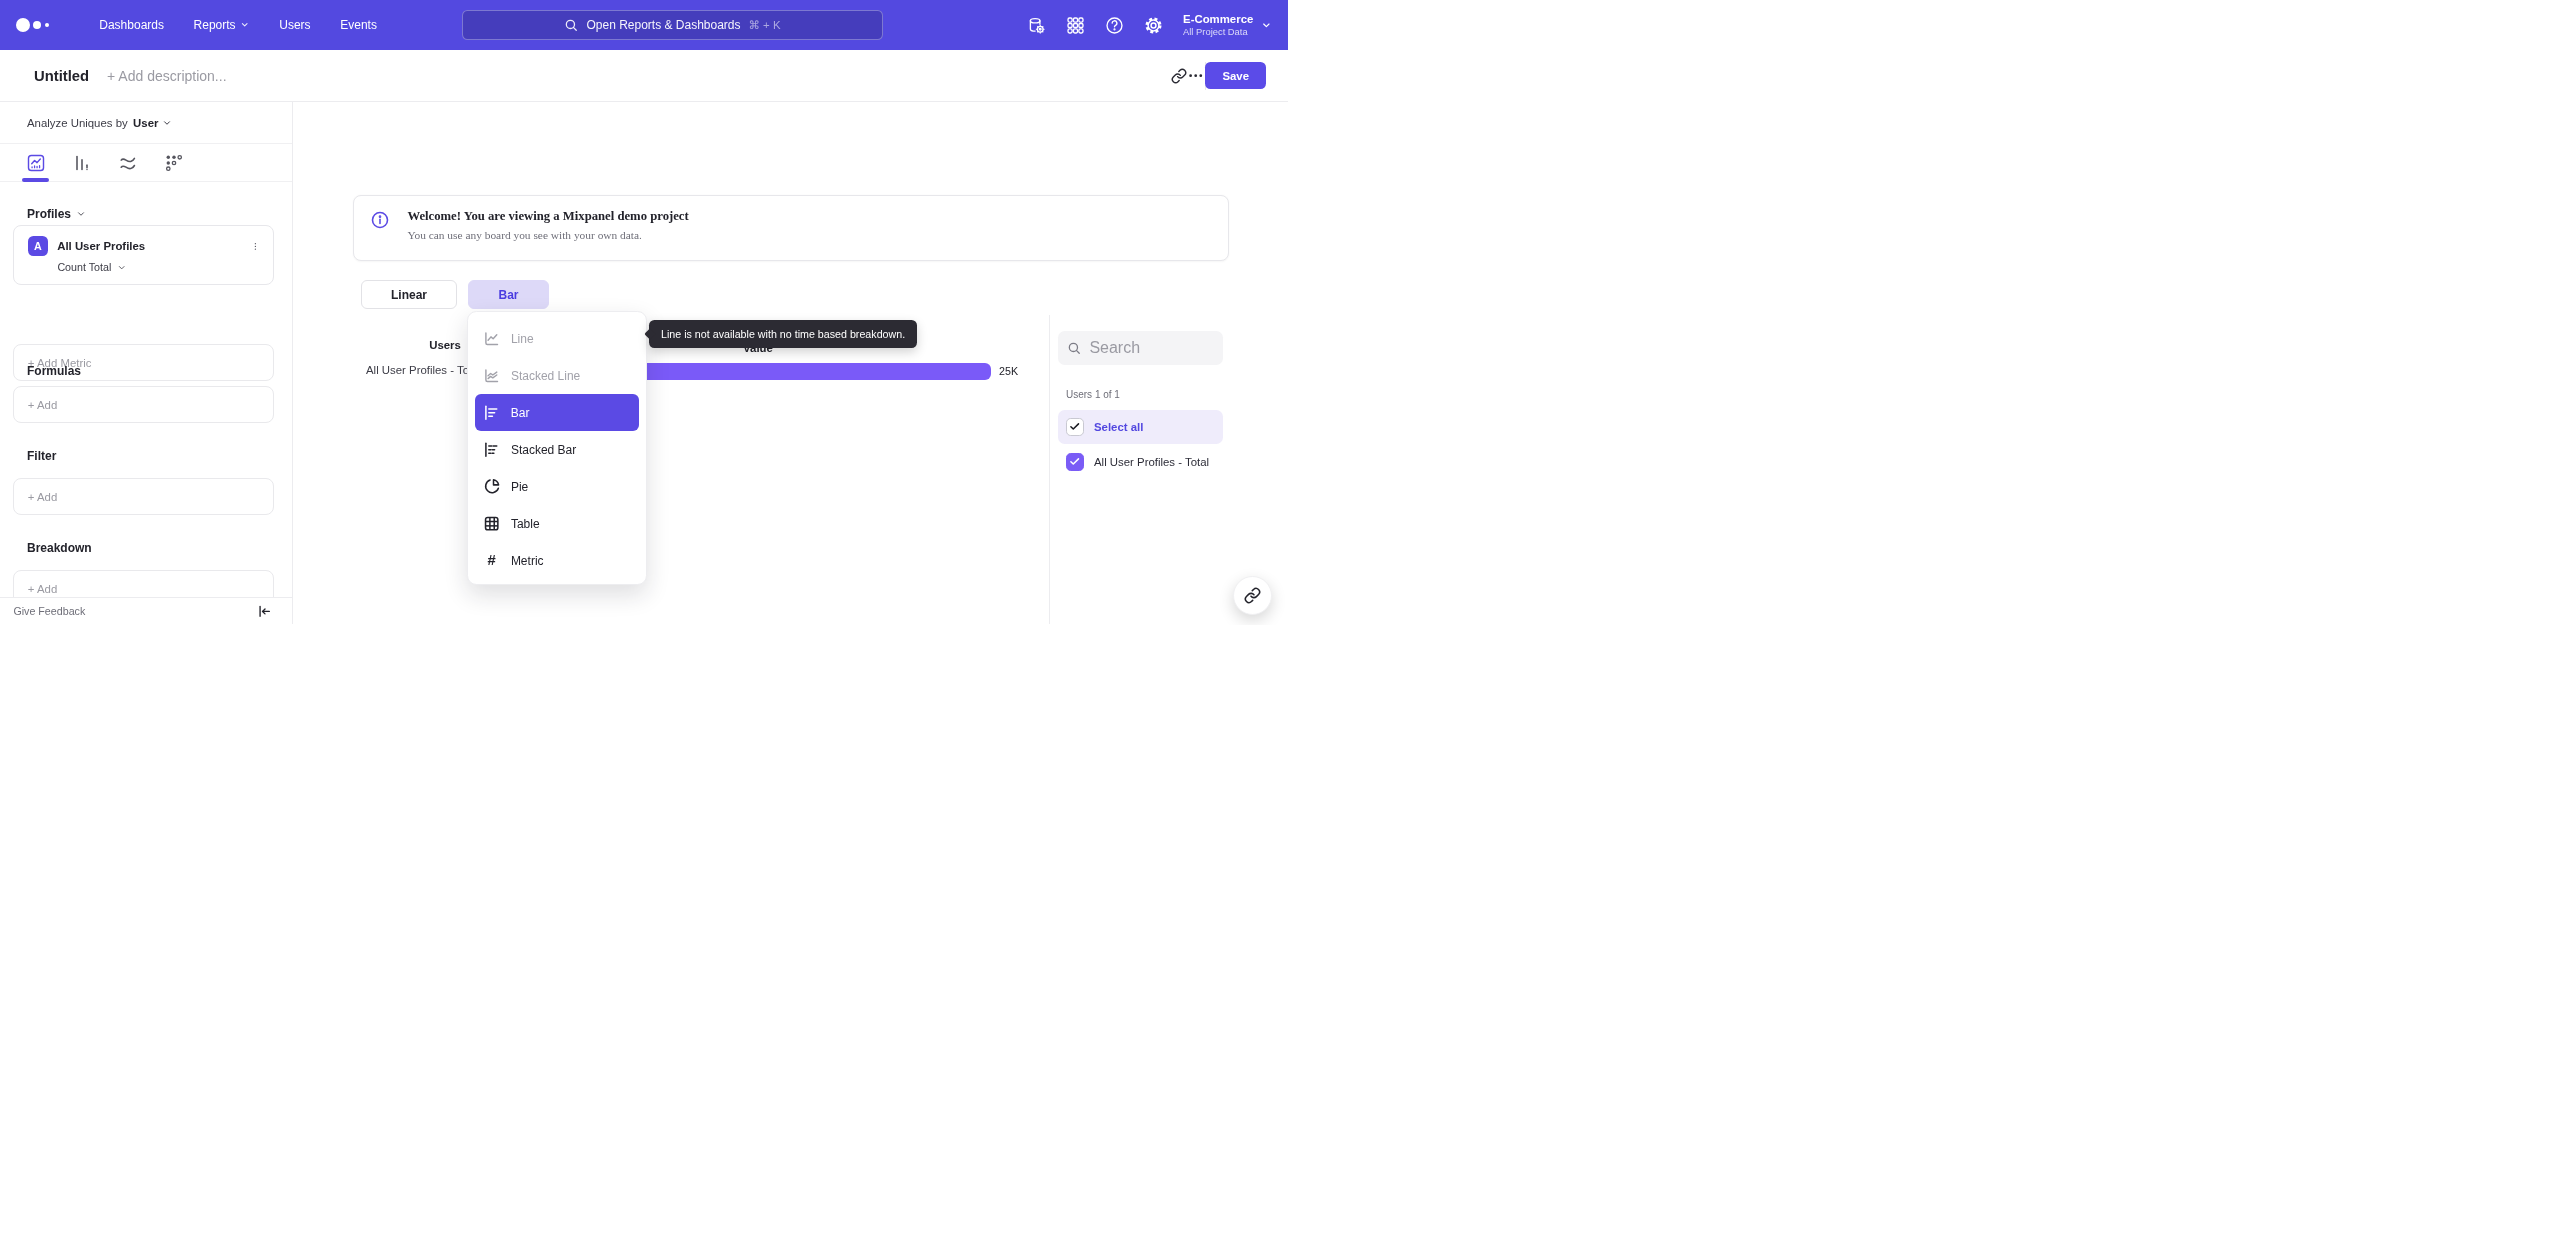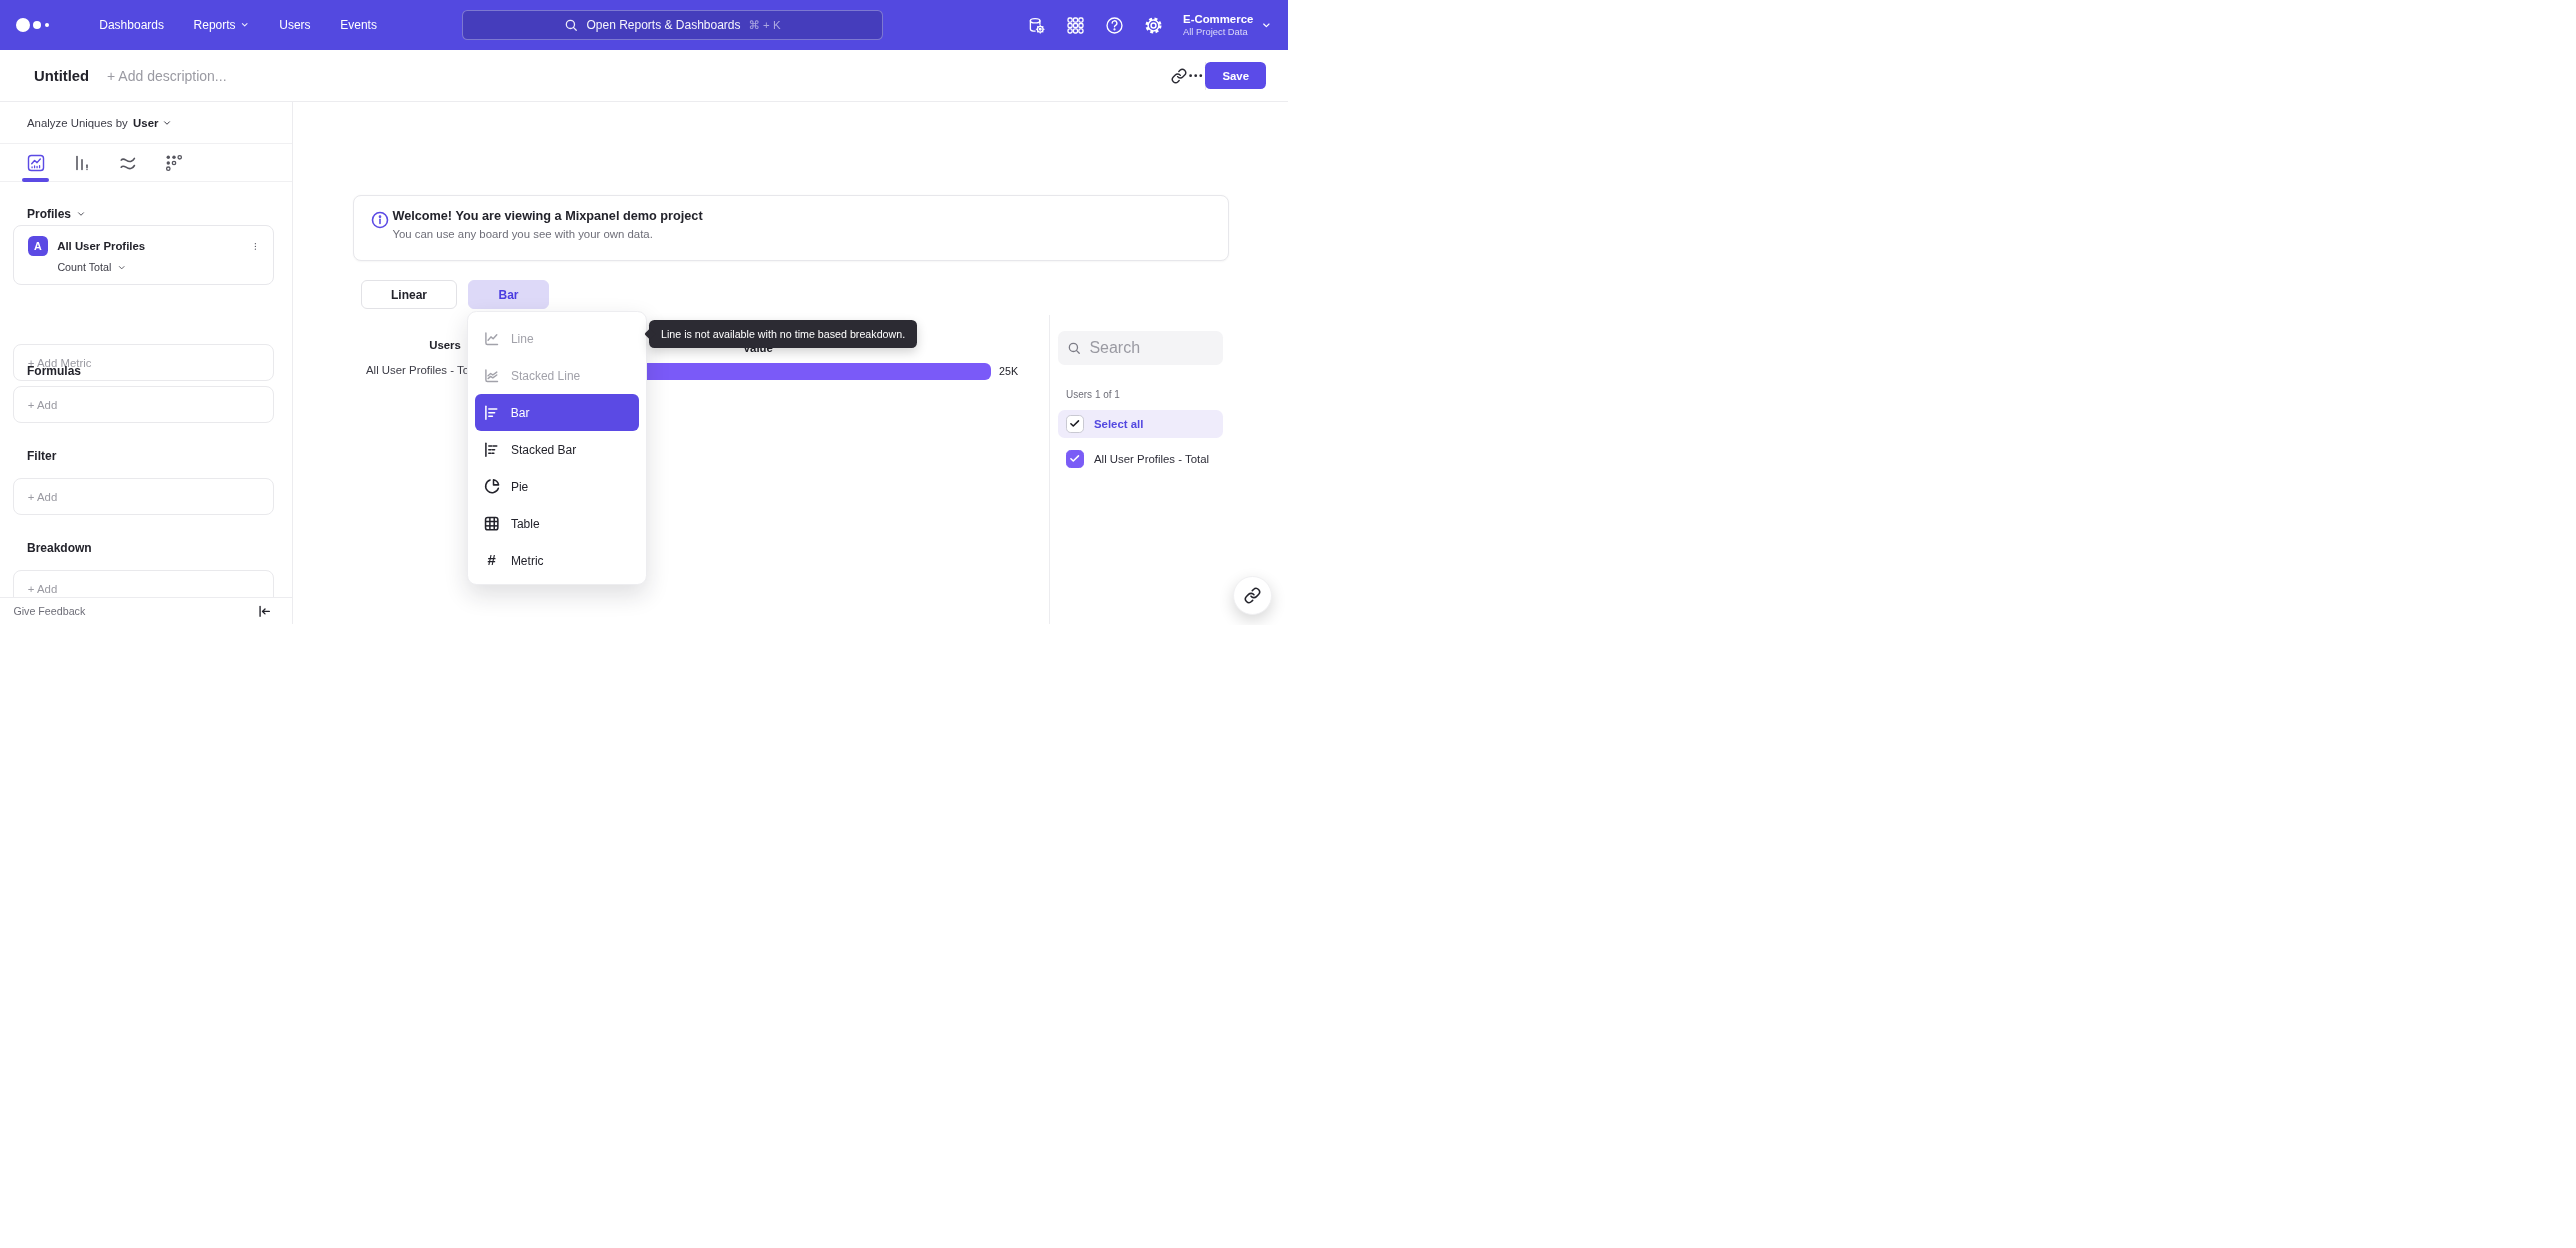--- a/index.html
+++ b/index.html
@@ -55,21 +55,21 @@
   .agg-row { display:flex; align-items:center; gap:5.4px; font-size:10.7px; color:#3C3C46; margin:1.3px 0 10.7px 43px; cursor:pointer; }
   .add-card { position:absolute; left:13.4px; width:261px; height:37px; border:0.7px solid #E9E9EC; border-radius:8px; display:flex; align-items:center; padding-left:13.4px; font-size:11.4px; color:#9A9AA2; cursor:pointer; background:#fff; }
   .sidebar-footer { position:absolute; left:0; right:0; bottom:0; height:27px; background:#fff; border-top:0.7px solid #ECECEF; display:flex; align-items:center; justify-content:space-between; padding:0 20px 0 13.4px; z-index:5; }
   .feedback { font-size:10.7px; color:#6E6E78; cursor:pointer; }
   .collapse-icon { color:#23232B; cursor:pointer; }
 
   
   .banner { position:absolute; left:60px; top:93px; width:876px; height:66px; border:0.7px solid #E7E7EB; border-radius:8px; background:#fff;
     box-shadow:0 0.7px 2px rgba(0,0,0,0.04); display:flex; padding:13.4px 0 0 17.4px; }
   .banner-icon { color:#5B4AE4; margin-top:2px; }
-  .banner-text { margin-left:3px; }
+  .banner-text { margin-left:18px;font-family:Liberation Serif, serif; }
   .banner-title { font-size:12.7px; font-weight:bold; color:#23232B; }
   .banner-body { font-size:11.4px; color:#6E6E78; margin-top:4.7px; }
 
   .ctl-btn { position:absolute; top:178px; height:29px; display:flex; align-items:center; gap:6.7px; border-radius:6px; cursor:pointer; padding:0 9.4px;flex-direction:column; }
   .ctl-linear { left:68px; width:96px; background:#fff; border:0.7px solid #E2E2E6; color:#23232B; }
   .ctl-linear .lbl { font-size:12px; font-weight:600; }
   .ctl-linear .chev { color:#55555E; }
   .ctl-bar { left:175px; width:81px; background:#DDD9F8; border:0.7px solid #DDD9F8; color:#4A3CE0; }
   .ctl-bar .lbl { font-size:12px; font-weight:bold; }
 
@@ -89,21 +89,21 @@
 
   .tooltip { position:absolute; left:356px; top:218px; height:28px; background:#2C2B33; color:#fff; font-size:10.7px; border-radius:5.4px;
     display:flex; align-items:center; padding:0 12px; z-index:30; white-space:nowrap; box-shadow:0 4px 10.7px rgba(0,0,0,0.18); }
   .tooltip::before { content:""; position:absolute; left:-3.4px; top:10px; width:8px; height:8px; background:#2C2B33; transform:rotate(45deg); border-radius:1.3px; }
 
   .rp-search { position:absolute; left:765px; top:229px; width:165px; height:34px; background:#F4F4F6; border-radius:6.7px; display:flex; align-items:center; padding-left:9.4px; gap:8px; }
   .rp-search input { border:none; outline:none; background:transparent; font-size:16px; color:#a16207; width:114px; font-family:inherit; }
   .rp-search input::placeholder { color:#9A9AA2; }
   .rp-search .mag { color:#7C7C86; }
   .rp-count { position:absolute; left:773px; top:287px; font-size:10px; color:#6E6E78; }
-  .rp-row { position:absolute; left:765px; width:165px; height:28px; display:flex; align-items:center; padding-left:8px; gap:10px; border-radius:6.7px; cursor:pointer; }
+  .rp-row { position:absolute; left:765px; width:165px; height:34px; display:flex; align-items:center; padding-left:8px; gap:10px; border-radius:6.7px; cursor:pointer; }
   .rp-selectall { top:308px; background:#EFECFB; }
   .rp-item { top:343px; }
   .cbox { width:18px; height:18px; border-radius:4.7px; display:flex; align-items:center; justify-content:center; flex:none; }
   .cbox.white { background:#fff; border:1px solid #C9C9D2; color:#1B1B22; }
   .cbox.purple { background:#7A5CF6; border:1px solid #7A5CF6; color:#fff; }
   .rp-selectall .rp-lbl { font-size:11.4px; font-weight:600; color:#5348E0; }
   .rp-item .rp-lbl { font-size:11.4px; color:#2D2D38; }
 
   .fab { position:absolute; left:940px; top:474px; width:39px; height:39px; border-radius:50%; background:#fff; border:0.7px solid #F0F0F2;
     box-shadow:0 5.4px 14.8px rgba(0,0,0,0.16); display:flex; align-items:center; justify-content:center; color:#23232B; cursor:pointer; }

